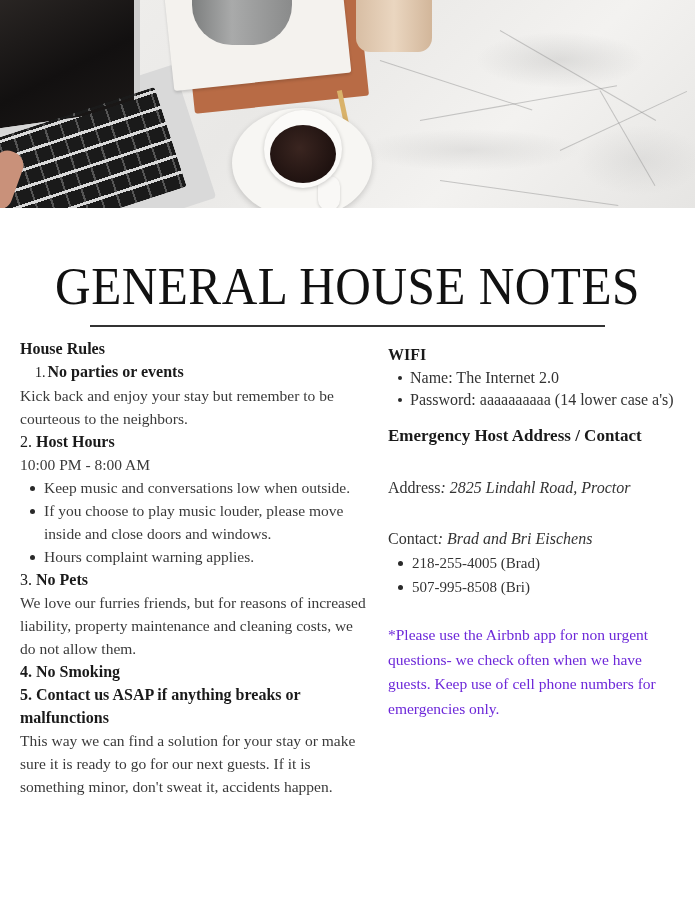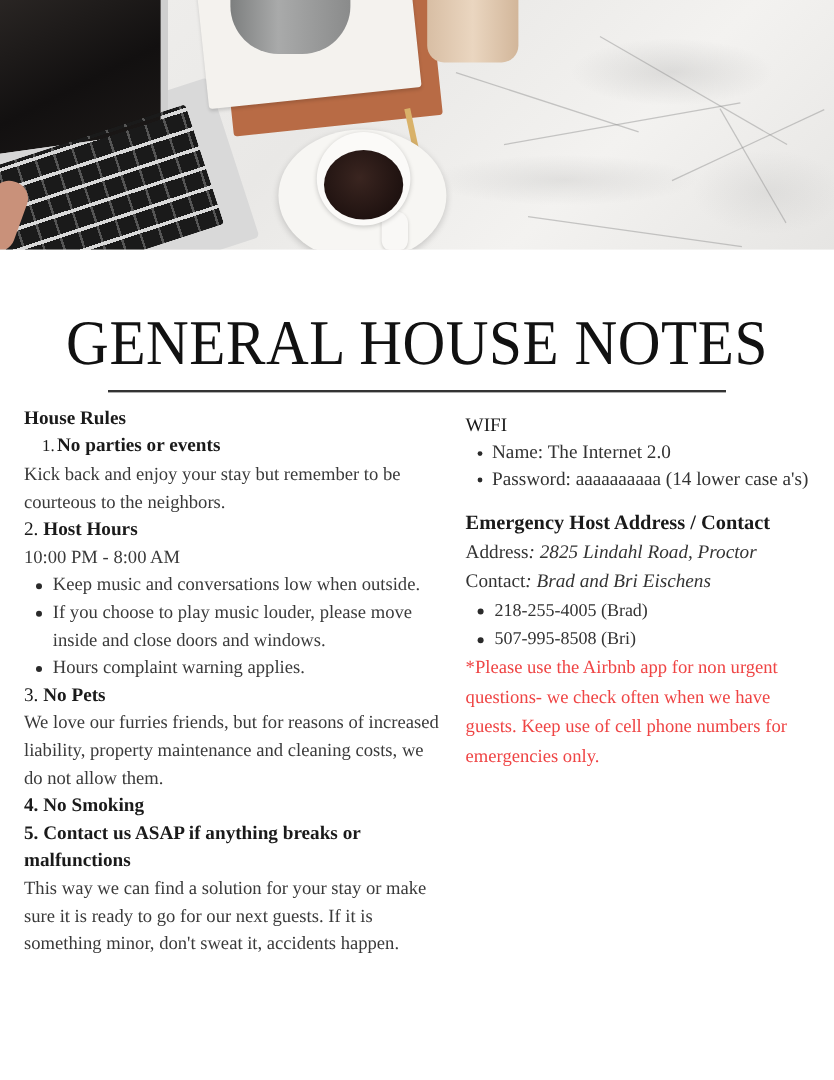--- a/index.html
+++ b/index.html
@@ -89,35 +89,35 @@
     .h-sub .num { font-weight: normal; font-size: 14px; margin-right: 2px; }
     .num-inline { font-weight: normal; }
     .para { color: #3a3a3a; }
 
     ul.bullets { list-style: none; padding-left: 6px; }
     ul.bullets li { position: relative; padding-left: 18px; }
     ul.bullets li::before {
       content: ""; position: absolute; left: 4px; top: 10px; width: 5px; height: 5px; border-radius: 50%; background: #2a2a2a;
     }
 
-    .wifi-title { font-weight: normal; font-size: 16px; color: #1a1a1a; line-height: 24px; }
+    .wifi-title { font-weight: bold; font-size: 16px; color: #1a1a1a; line-height: 24px; }
     ul.small-bullets { list-style: none; padding-left: 6px; font-size: 16px; line-height: 22px; }
     ul.small-bullets li { position: relative; padding-left: 16px; }
     ul.small-bullets li::before {
       content: ""; position: absolute; left: 4px; top: 9px; width: 4px; height: 4px; border-radius: 50%; background: #2a2a2a;
     }
     .emergency-title { font-weight: bold; font-size: 17px; color: #1a1a1a; margin-top: 12px; line-height: 26px; }
-    .contact-line { font-size: 16px; line-height: 24px; color: #333; }
+    .contact-line { font-size: 16px; line-height: 24px; color: #333; margin-top: 27px; }
     .contact-line em { font-style: italic; }
     ul.phones { list-style: none; padding-left: 6px; font-size: 15px; line-height: 24px; }
     ul.phones li { position: relative; padding-left: 18px; }
     ul.phones li::before {
       content: ""; position: absolute; left: 4px; top: 10px; width: 5px; height: 5px; border-radius: 50%; background: #2a2a2a;
     }
-    .note { font-size: 15.5px; line-height: 24.5px; color: #ef4444; }
+    .note { margin-top: 24px; font-size: 15.5px; line-height: 24.5px; color: #6d28d9; }
   </style>
 </head>
 <body>
 
 <div class="hero">
   <div class="marble-vein" style="left:380px;top:60px;width:160px;transform:rotate(18deg);"></div>
   <div class="marble-vein" style="left:420px;top:120px;width:200px;transform:rotate(-10deg);"></div>
   <div class="marble-vein" style="left:500px;top:30px;width:180px;transform:rotate(30deg);"></div>
   <div class="marble-vein" style="left:560px;top:150px;width:140px;transform:rotate(-25deg);"></div>
   <div class="marble-vein" style="left:440px;top:180px;width:180px;transform:rotate(8deg);"></div>

